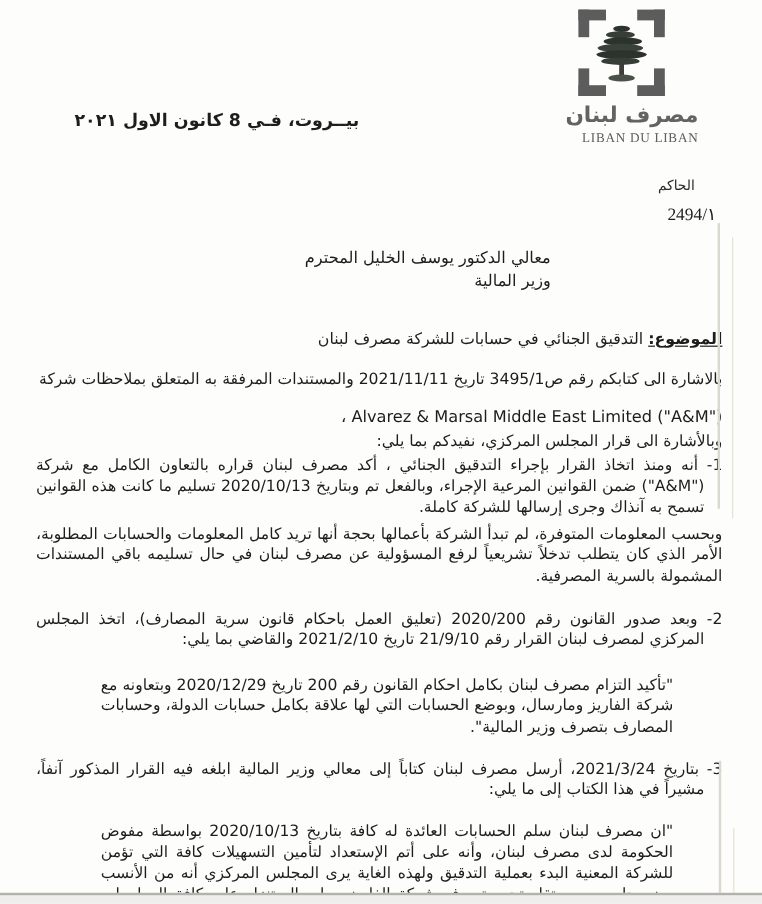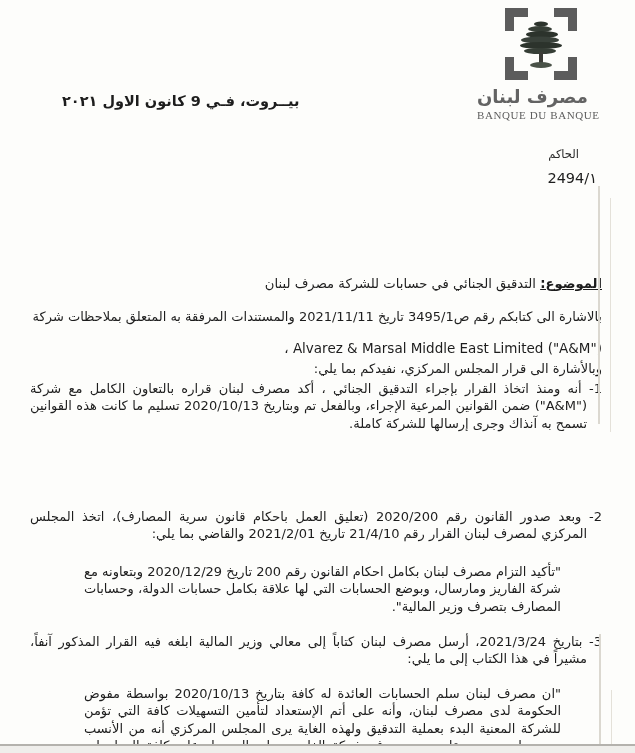--- a/index.html
+++ b/index.html
@@ -12,34 +12,34 @@
     overflow:hidden;
     margin:0 auto;
   }
   .ar{direction:rtl;unicode-bidi:embed;}
 
   
   .date-line{
     position:absolute;left:62px;top:93px;
     font-size:14.5px;font-weight:bold;white-space:nowrap;
   }
-  .logo{position:absolute;top:8px;right:30px;width:128px;text-align:left;}
+  .logo{position:absolute;top:8px;right:53px;width:128px;text-align:right;}
   .frame{position:relative;width:72px;height:72px;margin:0 auto;}
   .corner{position:absolute;width:23px;height:23px;border:0 solid #5c5c5c;box-sizing:border-box;}
   .c-tl{top:0;left:0;border-top-width:9px;border-left-width:9px;}
   .c-tr{top:0;right:0;border-top-width:9px;border-right-width:9px;}
   .c-bl{bottom:0;left:0;border-bottom-width:9px;border-left-width:9px;}
   .c-br{bottom:0;right:0;border-bottom-width:9px;border-right-width:9px;}
   .cedar{position:absolute;left:0;right:0;top:6px;margin:0 auto;}
   .bank-ar{font-size:18px;font-weight:bold;color:#636363;margin-top:7px;line-height:20px;}
   .bank-fr{font-size:11px;color:#5e5e5e;letter-spacing:0.6px;margin-top:2px;
            font-family:"Liberation Serif", serif;white-space:nowrap;}
 
   
-  .refblock{position:absolute;top:147px;right:38px;width:130px;text-align:right;}
+  .refblock{position:absolute;top:147px;right:38px;width:130px;text-align:right;font-family:Liberation Serif, serif;}
   .ref-title{font-size:11.5px;color:#2a2a2a;margin-right:18px;}
   .ref-num{font-size:14.5px;margin-top:9px;letter-spacing:1px;}
 
   
   .addressee{position:absolute;top:206px;right:176px;text-align:right;
              font-size:13.5px;line-height:19px;}
 
   
   .subject{position:absolute;top:276px;right:33px;left:30px;text-align:right;font-size:13.2px;}
   .subject .lbl{font-weight:bold;text-decoration:underline;}
@@ -63,21 +63,21 @@
   .bottom-edge{
     position:absolute;left:0;right:0;top:744px;height:9px;
     background:#efeeeb;border-top:2px solid #b4b2ad;
   }
 </style>
 </head>
 <body>
 
 <div class="page">
 
-  <div class="date-line ar">بيــروت،  فـي 9 كانون الاول ٢٠٢١</div>
+  <div class="date-line ar">بيــروت،  فـي 8 كانون الاول ٢٠٢١</div>
 
   <div class="logo">
     <div class="frame">
       <span class="corner c-tl"></span>
       <span class="corner c-tr"></span>
       <span class="corner c-bl"></span>
       <span class="corner c-br"></span>
       <svg class="cedar" width="52" height="58" viewBox="0 0 52 58">
         <g>
           <ellipse cx="26" cy="10" rx="7" ry="2.6" fill="#2c332c"></ellipse>
@@ -85,41 +85,46 @@
           <ellipse cx="27" cy="20.5" rx="16" ry="3.4" fill="#2c332c"></ellipse>
           <ellipse cx="25" cy="26" rx="19" ry="3.6" fill="#39413a"></ellipse>
           <ellipse cx="26" cy="31.5" rx="21" ry="3.6" fill="#2c332c"></ellipse>
           <ellipse cx="25" cy="37" rx="16" ry="3.1" fill="#363e36"></ellipse>
           <rect x="24" y="38" width="4" height="11" fill="#3c3c38"></rect>
           <ellipse cx="26" cy="51" rx="11" ry="3" fill="#4a5248"></ellipse>
         </g>
       </svg>
     </div>
     <div class="bank-ar ar">مصرف لبنان</div>
-    <div class="bank-fr">BANQUE DU BANQUE</div>
+    <div class="bank-fr">LIBAN DU LIBAN</div>
   </div>
 
   <div class="refblock ar">
     <div class="ref-title">الحاكم</div>
     <div class="ref-num">١/2494</div>
   </div>
 
+  <div class="addressee ar">
+    <div>معالي الدكتور يوسف الخليل المحترم</div>
+    <div>وزير المالية</div>
+  </div>
 
   <div class="subject ar">
     <span class="lbl">الموضوع:</span><span> التدقيق الجنائي في حسابات للشركة مصرف لبنان</span>
   </div>
 
   <div class="para ar" style="top:308px;">بالاشارة الى كتابكم رقم ‪3495/ص1‬ تاريخ 2021/11/11 والمستندات المرفقة به المتعلق بملاحظات شركة</div>
   <div class="para ar centerline" style="top:340px;">Alvarez &amp; Marsal Middle East Limited  ("A&amp;M") ،</div>
 
   <div class="para ar" style="top:360px;">وبالأشارة الى قرار المجلس المركزي، نفيدكم بما يلي:</div>
 
   <div class="para ar hang" style="top:380px;">1- أنه ومنذ اتخاذ القرار بإجراء التدقيق الجنائي ، أكد مصرف لبنان قراره بالتعاون الكامل مع شركة ("A&amp;M") ضمن القوانين المرعية الإجراء، وبالفعل تم وبتاريخ 2020/10/13 تسليم ما كانت هذه القوانين تسمح به آنذاك وجرى إرسالها للشركة كاملة.</div>
+  <div class="para ar" style="top:437px;">وبحسب المعلومات المتوفرة، لم تبدأ الشركة بأعمالها بحجة أنها تريد كامل المعلومات والحسابات المطلوبة، الأمر الذي كان يتطلب تدخلاً تشريعياً لرفع المسؤولية عن مصرف لبنان في حال تسليمه باقي المستندات المشمولة بالسرية المصرفية.</div>
 
-  <div class="para ar hang" style="top:508px;">2- وبعد صدور القانون رقم 2020/200 (تعليق العمل باحكام قانون سرية المصارف)، اتخذ المجلس المركزي لمصرف لبنان القرار رقم 21/4/10 تاريخ 2021/2/01 والقاضي بما يلي:</div>
+  <div class="para ar hang" style="top:508px;">2- وبعد صدور القانون رقم 2020/200 (تعليق العمل باحكام قانون سرية المصارف)، اتخذ المجلس المركزي لمصرف لبنان القرار رقم 21/9/10 تاريخ 2021/2/10 والقاضي بما يلي:</div>
 
   <div class="para ar quote" style="top:563px;">"تأكيد التزام مصرف لبنان بكامل احكام القانون رقم 200 تاريخ 2020/12/29 وبتعاونه مع شركة الفاريز ومارسال، وبوضع الحسابات التي لها علاقة بكامل حسابات الدولة، وحسابات المصارف بتصرف وزير المالية".</div>
 
   <div class="para ar hang" style="top:633px;">3- بتاريخ 2021/3/24، أرسل مصرف لبنان كتاباً إلى معالي وزير المالية ابلغه فيه القرار المذكور آنفاً، مشيراً في هذا الكتاب إلى ما يلي:</div>
 
   <div class="para ar quote" style="top:685px;">"ان مصرف لبنان سلم الحسابات العائدة له كافة بتاريخ 2020/10/13 بواسطة مفوض الحكومة لدى مصرف لبنان، وأنه على أتم الإستعداد لتأمين التسهيلات كافة التي تؤمن للشركة المعنية البدء بعملية التدقيق ولهذه الغاية يرى المجلس المركزي أنه من الأنسب وضع حاسوب مستقل تحت تصرف شركة الفاريز ومارسال تنزل عليه كافة المعلومات المطلوبة من هذه الأخيرة".</div>
 
   <div class="vline v1"></div>
   <div class="vline v2"></div>
   <div class="vline v3"></div>

